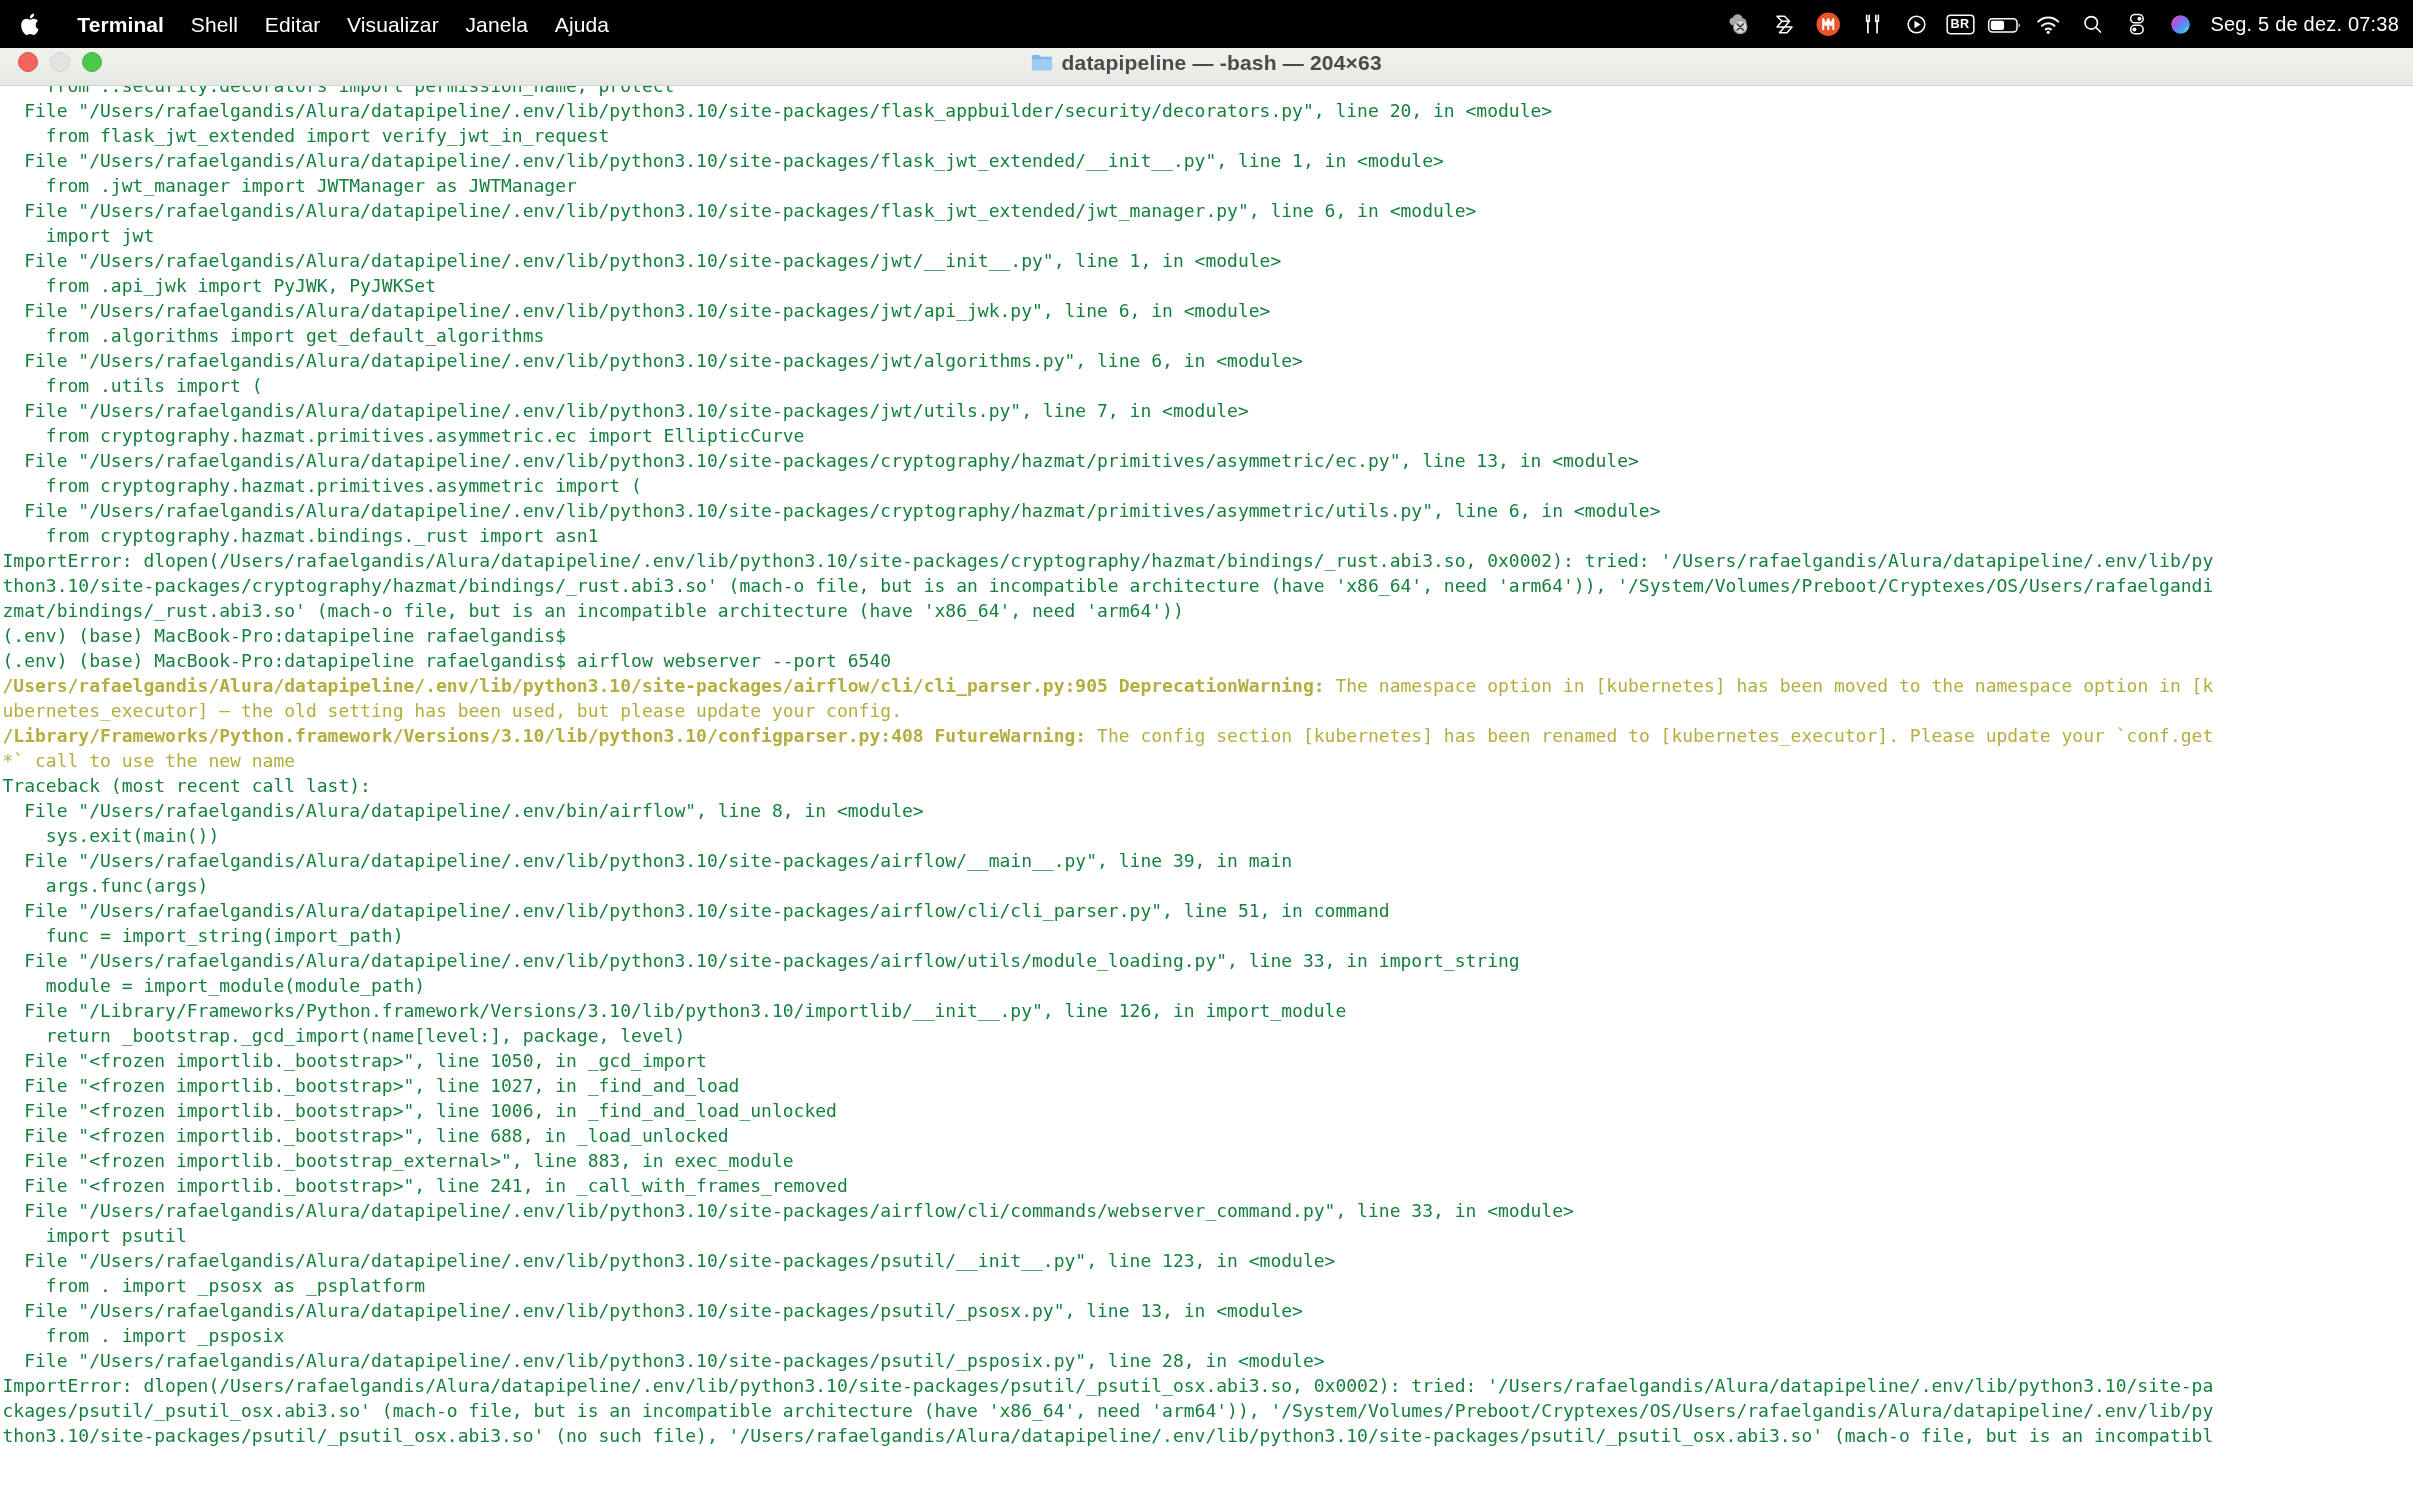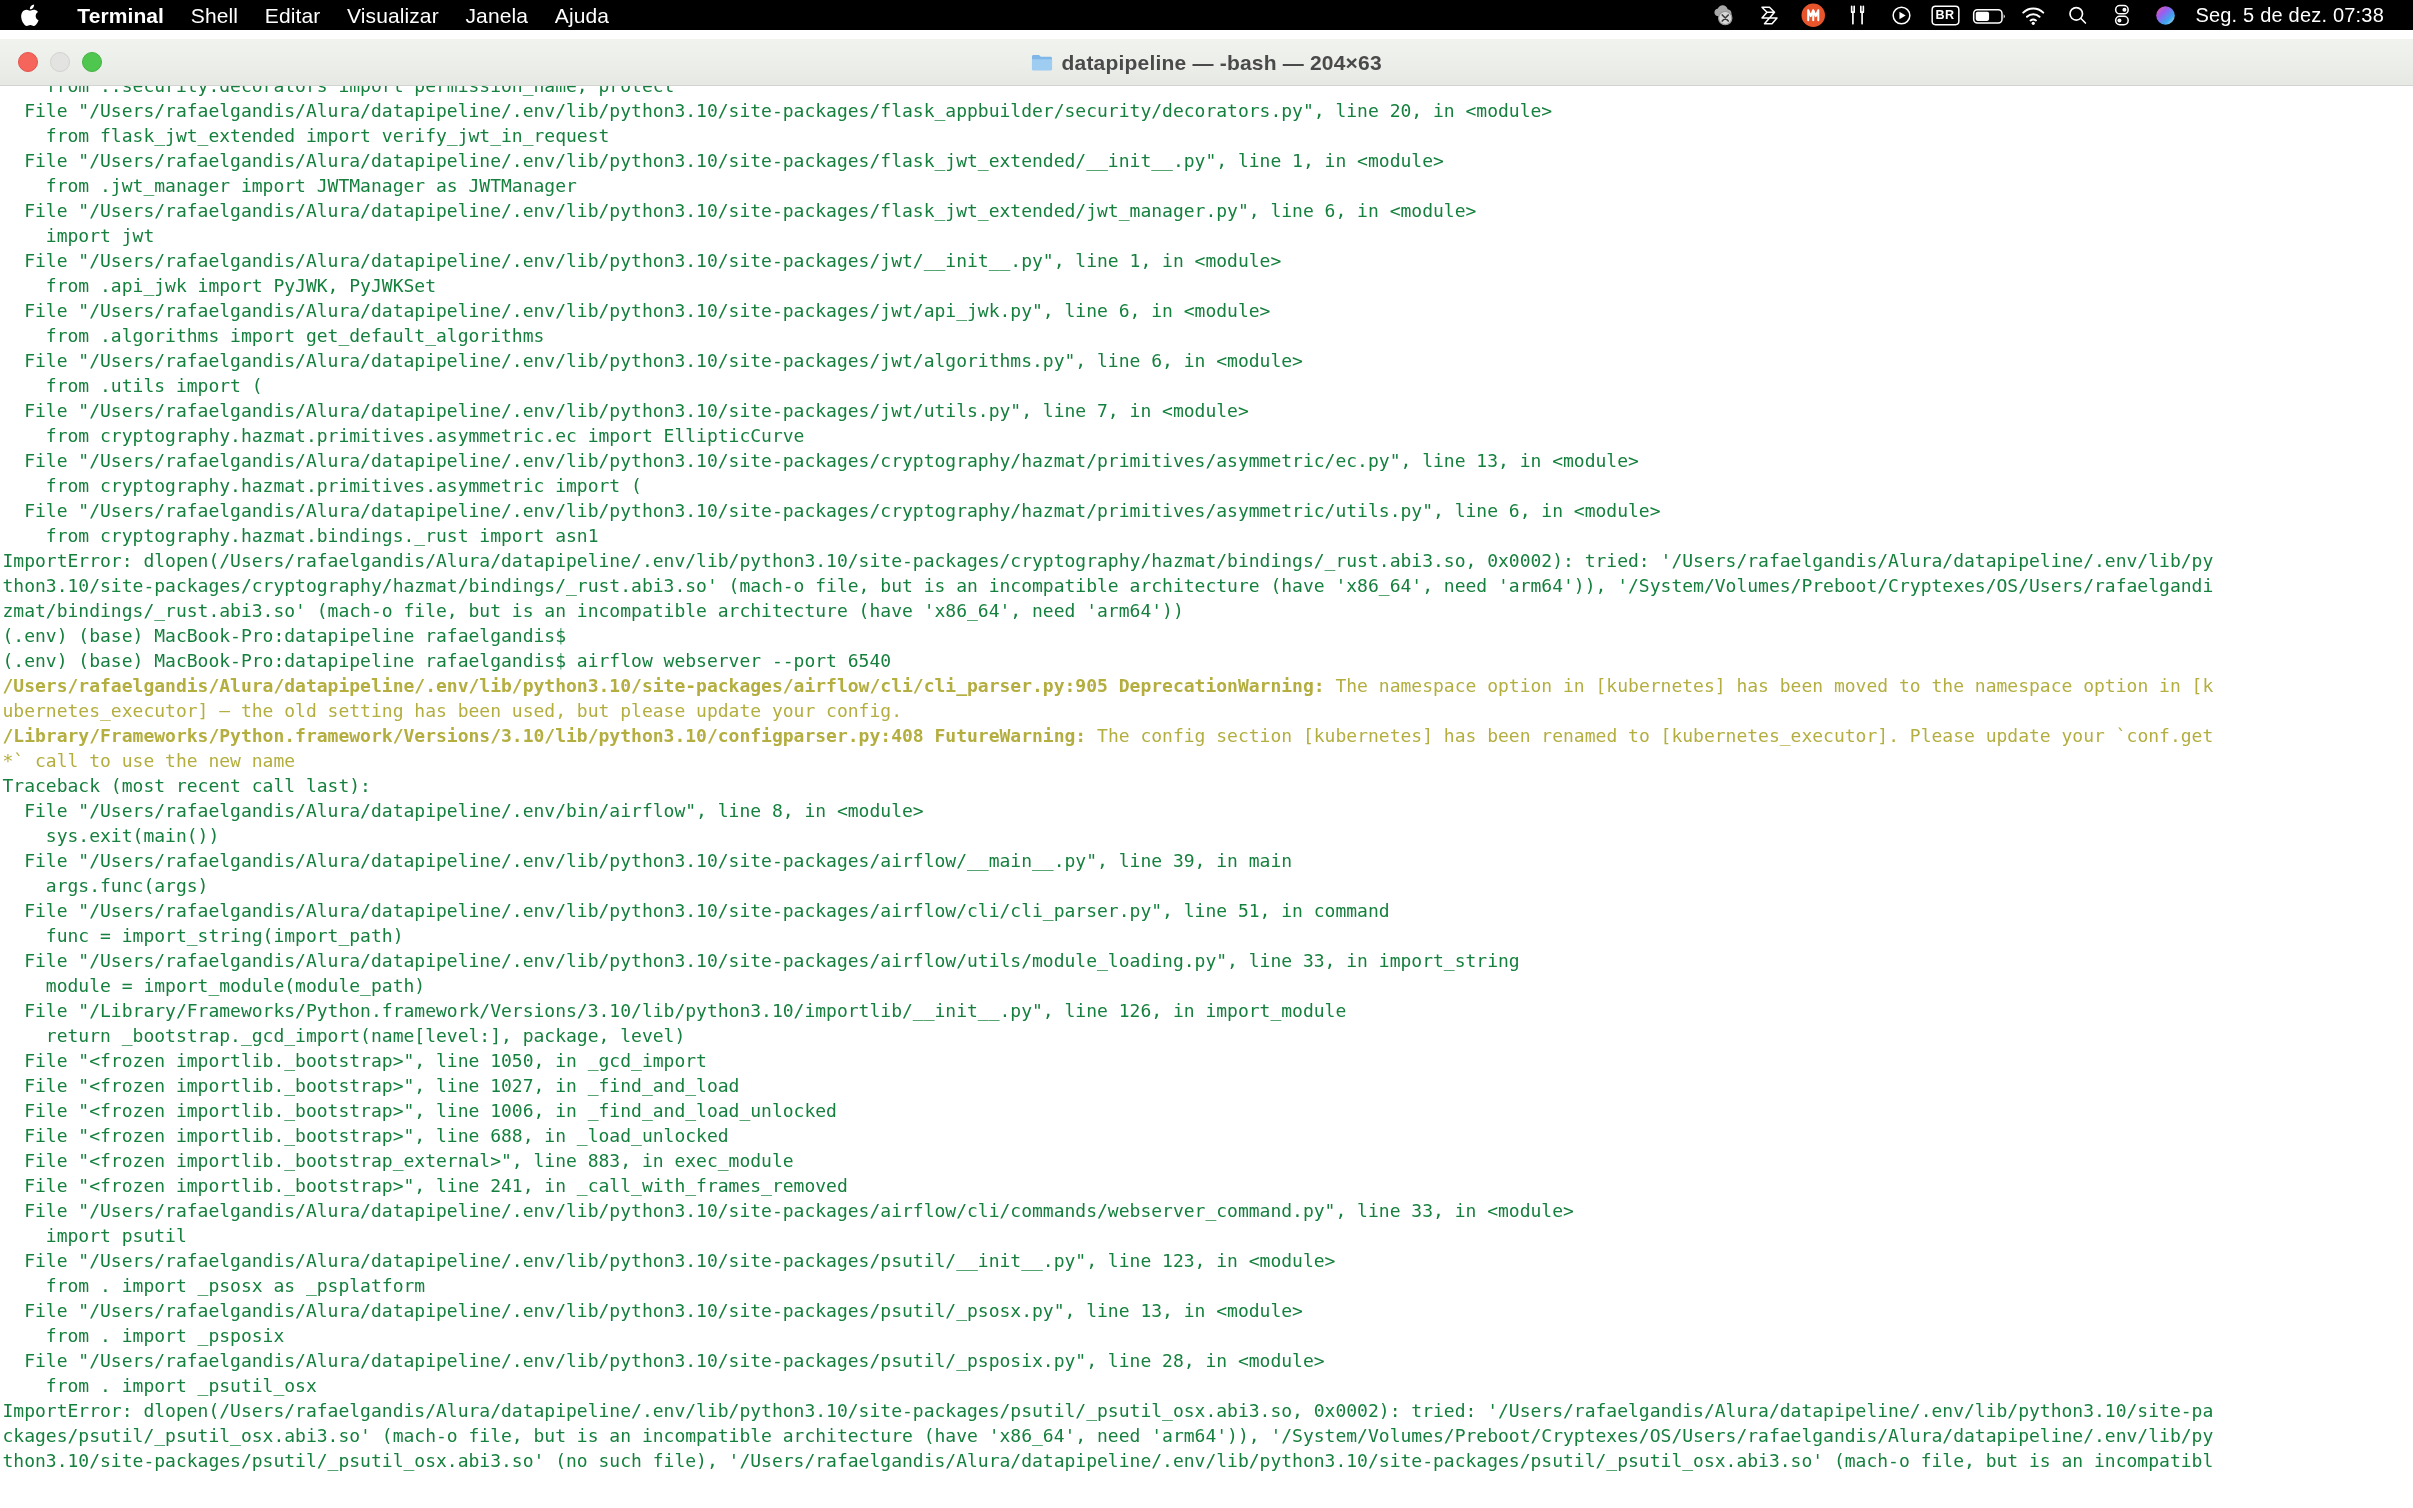--- a/index.html
+++ b/index.html
@@ -12,26 +12,26 @@
     height: 1508px;
     overflow: hidden;
     font-family: "Liberation Sans", sans-serif;
   }
 
   
   #menubar {
     position: absolute;
     top: 0; left: 0;
     width: 2413px;
-    height: 30px;
+    height: 48px;
     background: #000000;
     display: flex;
     align-items: center;
     box-sizing: border-box;
-    padding: 0 29px 0 17px;
+    padding: 0 14px 0 17px;
     color: #ffffff;
     z-index: 30;
   }
   #menubar-left {
     display: flex;
     align-items: center;
     gap: 0px;
   }
   .apple-logo {
     width: 28.5px;
@@ -333,21 +333,20 @@
         <div class="term-line"><span>  File "&lt;frozen importlib._bootstrap&gt;", line 688, in _load_unlocked</span></div>
         <div class="term-line"><span>  File "&lt;frozen importlib._bootstrap_external&gt;", line 883, in exec_module</span></div>
         <div class="term-line"><span>  File "&lt;frozen importlib._bootstrap&gt;", line 241, in _call_with_frames_removed</span></div>
         <div class="term-line"><span>  File "/Users/rafaelgandis/Alura/datapipeline/.env/lib/python3.10/site-packages/airflow/cli/commands/webserver_command.py", line 33, in &lt;module&gt;</span></div>
         <div class="term-line"><span>    import psutil</span></div>
         <div class="term-line"><span>  File "/Users/rafaelgandis/Alura/datapipeline/.env/lib/python3.10/site-packages/psutil/__init__.py", line 123, in &lt;module&gt;</span></div>
         <div class="term-line"><span>    from . import _psosx as _psplatform</span></div>
         <div class="term-line"><span>  File "/Users/rafaelgandis/Alura/datapipeline/.env/lib/python3.10/site-packages/psutil/_psosx.py", line 13, in &lt;module&gt;</span></div>
         <div class="term-line"><span>    from . import _psposix</span></div>
         <div class="term-line"><span>  File "/Users/rafaelgandis/Alura/datapipeline/.env/lib/python3.10/site-packages/psutil/_psposix.py", line 28, in &lt;module&gt;</span></div>
-        <div class="term-line"><span>    from . import _psutil_osx</span></div>
         <div class="term-line"><span>ImportError: dlopen(/Users/rafaelgandis/Alura/datapipeline/.env/lib/python3.10/site-packages/psutil/_psutil_osx.abi3.so, 0x0002): tried: '/Users/rafaelgandis/Alura/datapipeline/.env/lib/python3.10/site-pa</span></div>
         <div class="term-line"><span>ckages/psutil/_psutil_osx.abi3.so' (mach-o file, but is an incompatible architecture (have 'x86_64', need 'arm64')), '/System/Volumes/Preboot/Cryptexes/OS/Users/rafaelgandis/Alura/datapipeline/.env/lib/py</span></div>
         <div class="term-line"><span>thon3.10/site-packages/psutil/_psutil_osx.abi3.so' (no such file), '/Users/rafaelgandis/Alura/datapipeline/.env/lib/python3.10/site-packages/psutil/_psutil_osx.abi3.so' (mach-o file, but is an incompatibl</span></div>
       </div>
   </div>
 
 </div>
 
 
 </body></html>

